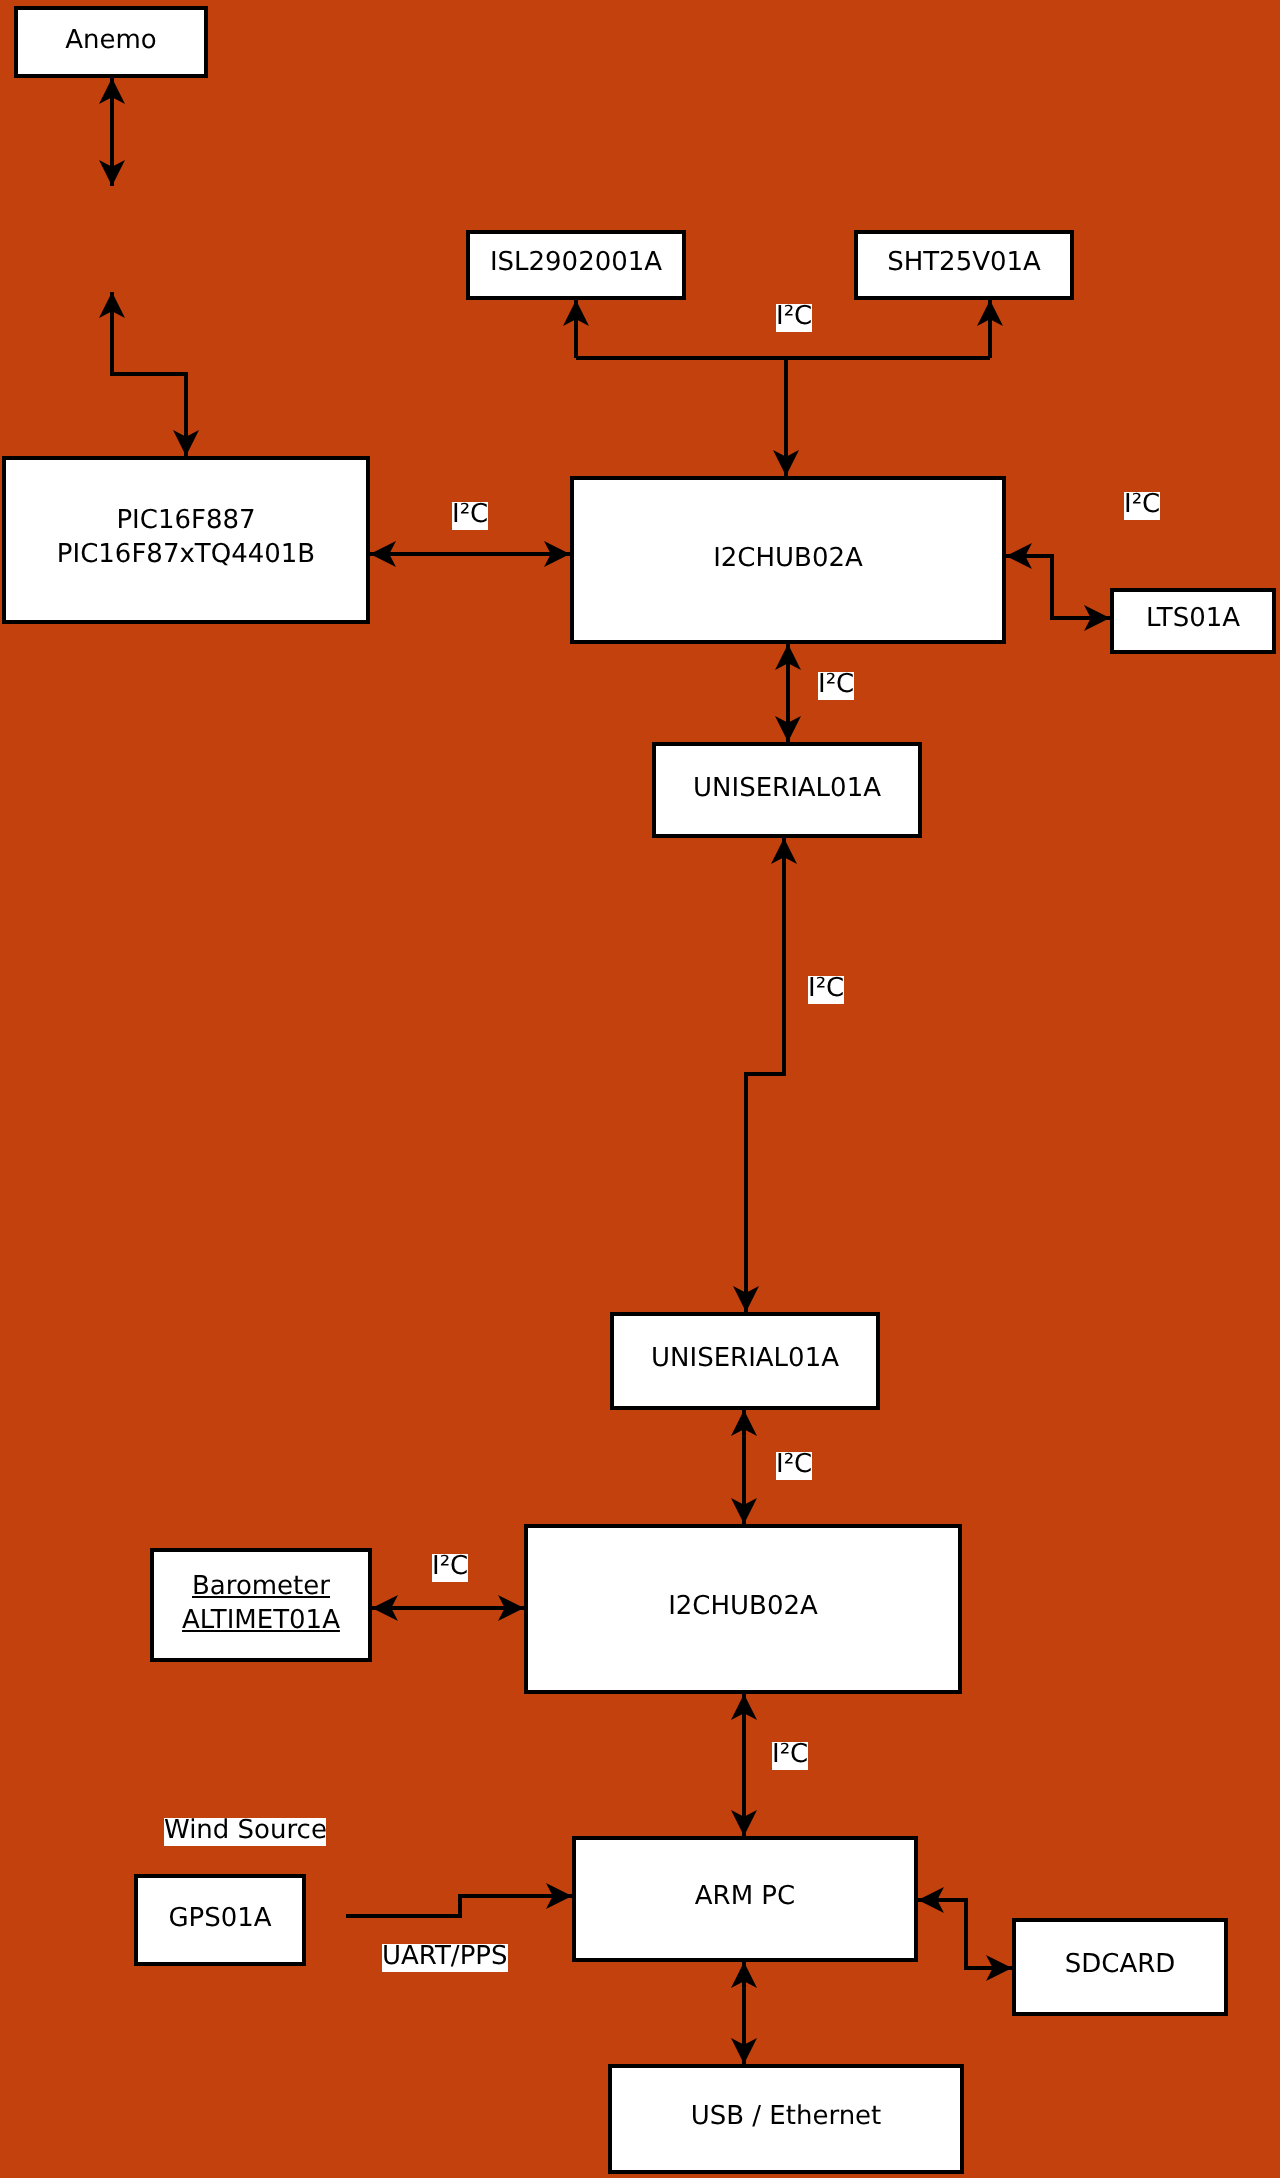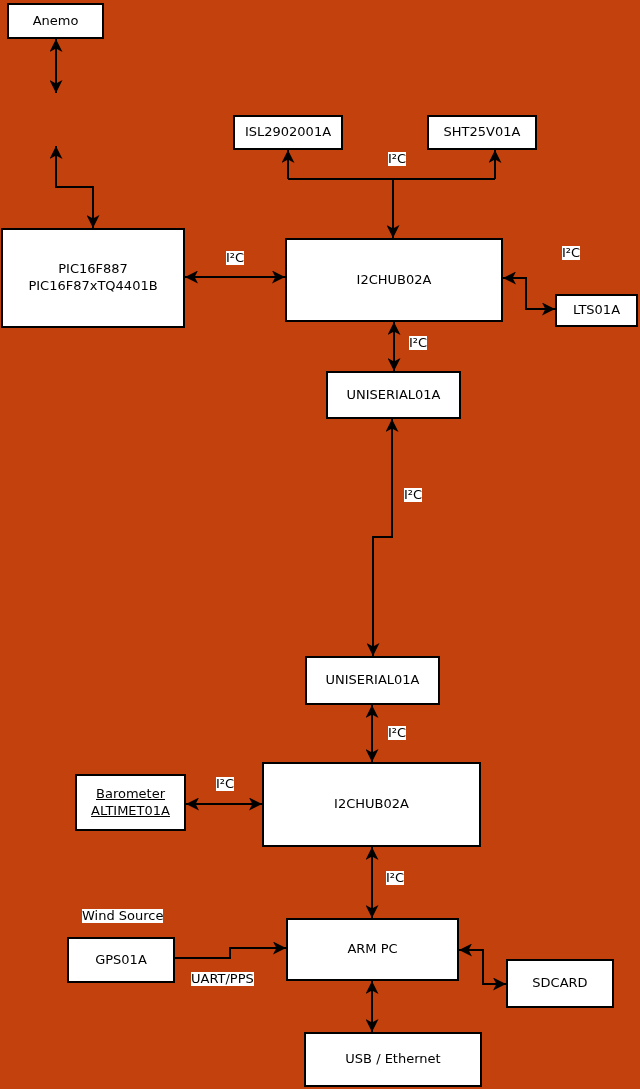--- a/index.html
+++ b/index.html
@@ -77,41 +77,41 @@
     <polyline points="186,804 262,804" marker-start="url(#arr)" marker-end="url(#arr)"></polyline>
     <polyline points="372,847 372,918" marker-start="url(#arr)" marker-end="url(#arr)"></polyline>
     <polyline points="173,958 230,958 230,948 286,948" marker-end="url(#arr)"></polyline>
     <polyline points="459,950 483,950 483,984 506,984" marker-start="url(#arr)" marker-end="url(#arr)"></polyline>
     <polyline points="372,981 372,1032" marker-start="url(#arr)" marker-end="url(#arr)"></polyline>
   </svg>
 
   <div class="node" style="left:7px; top:3px; width:97px; height:36px;">Anemo</div>
 
 
-  <div class="node" style="left:1px; top:228px; width:184px; height:100px;">PIC16F887
+  <div class="node" style="left:1px; top:228px; width:184px; height:84px;">PIC16F887
 PIC16F87xTQ4401B</div>
 
   <div class="node" style="left:233px; top:115px; width:110px; height:35px;">ISL2902001A</div>
 
   <div class="node" style="left:427px; top:115px; width:110px; height:35px;">SHT25V01A</div>
 
   <div class="node" style="left:285px; top:238px; width:218px; height:84px;">I2CHUB02A</div>
 
   <div class="node" style="left:555px; top:294px; width:83px; height:33px;">LTS01A</div>
 
   <div class="node" style="left:326px; top:371px; width:135px; height:48px;">UNISERIAL01A</div>
 
   <div class="node" style="left:305px; top:656px; width:135px; height:49px;">UNISERIAL01A</div>
 
   <div class="node" style="left:75px; top:774px; width:111px; height:57px;text-decoration:underline;">Barometer
 ALTIMET01A</div>
 
   <div class="node" style="left:262px; top:762px; width:219px; height:85px;">I2CHUB02A</div>
 
-  <div class="node" style="left:67px; top:937px; width:108px; height:46px;">GPS01A</div>
+  <div class="node" style="left:67px; top:937px; width:86px; height:46px;">GPS01A</div>
 
   <div class="node" style="left:286px; top:918px; width:173px; height:63px;">ARM PC</div>
 
   <div class="node" style="left:506px; top:959px; width:108px; height:49px;">SDCARD</div>
 
   <div class="node" style="left:282px; top:1032px; width:178px; height:55px;margin-left:22px;">USB / Ethernet</div>
 
   <div class="edge-label" style="left:388px; top:152px;">I²C</div>
 
   <div class="edge-label" style="left:226px; top:251px;">I²C</div>

